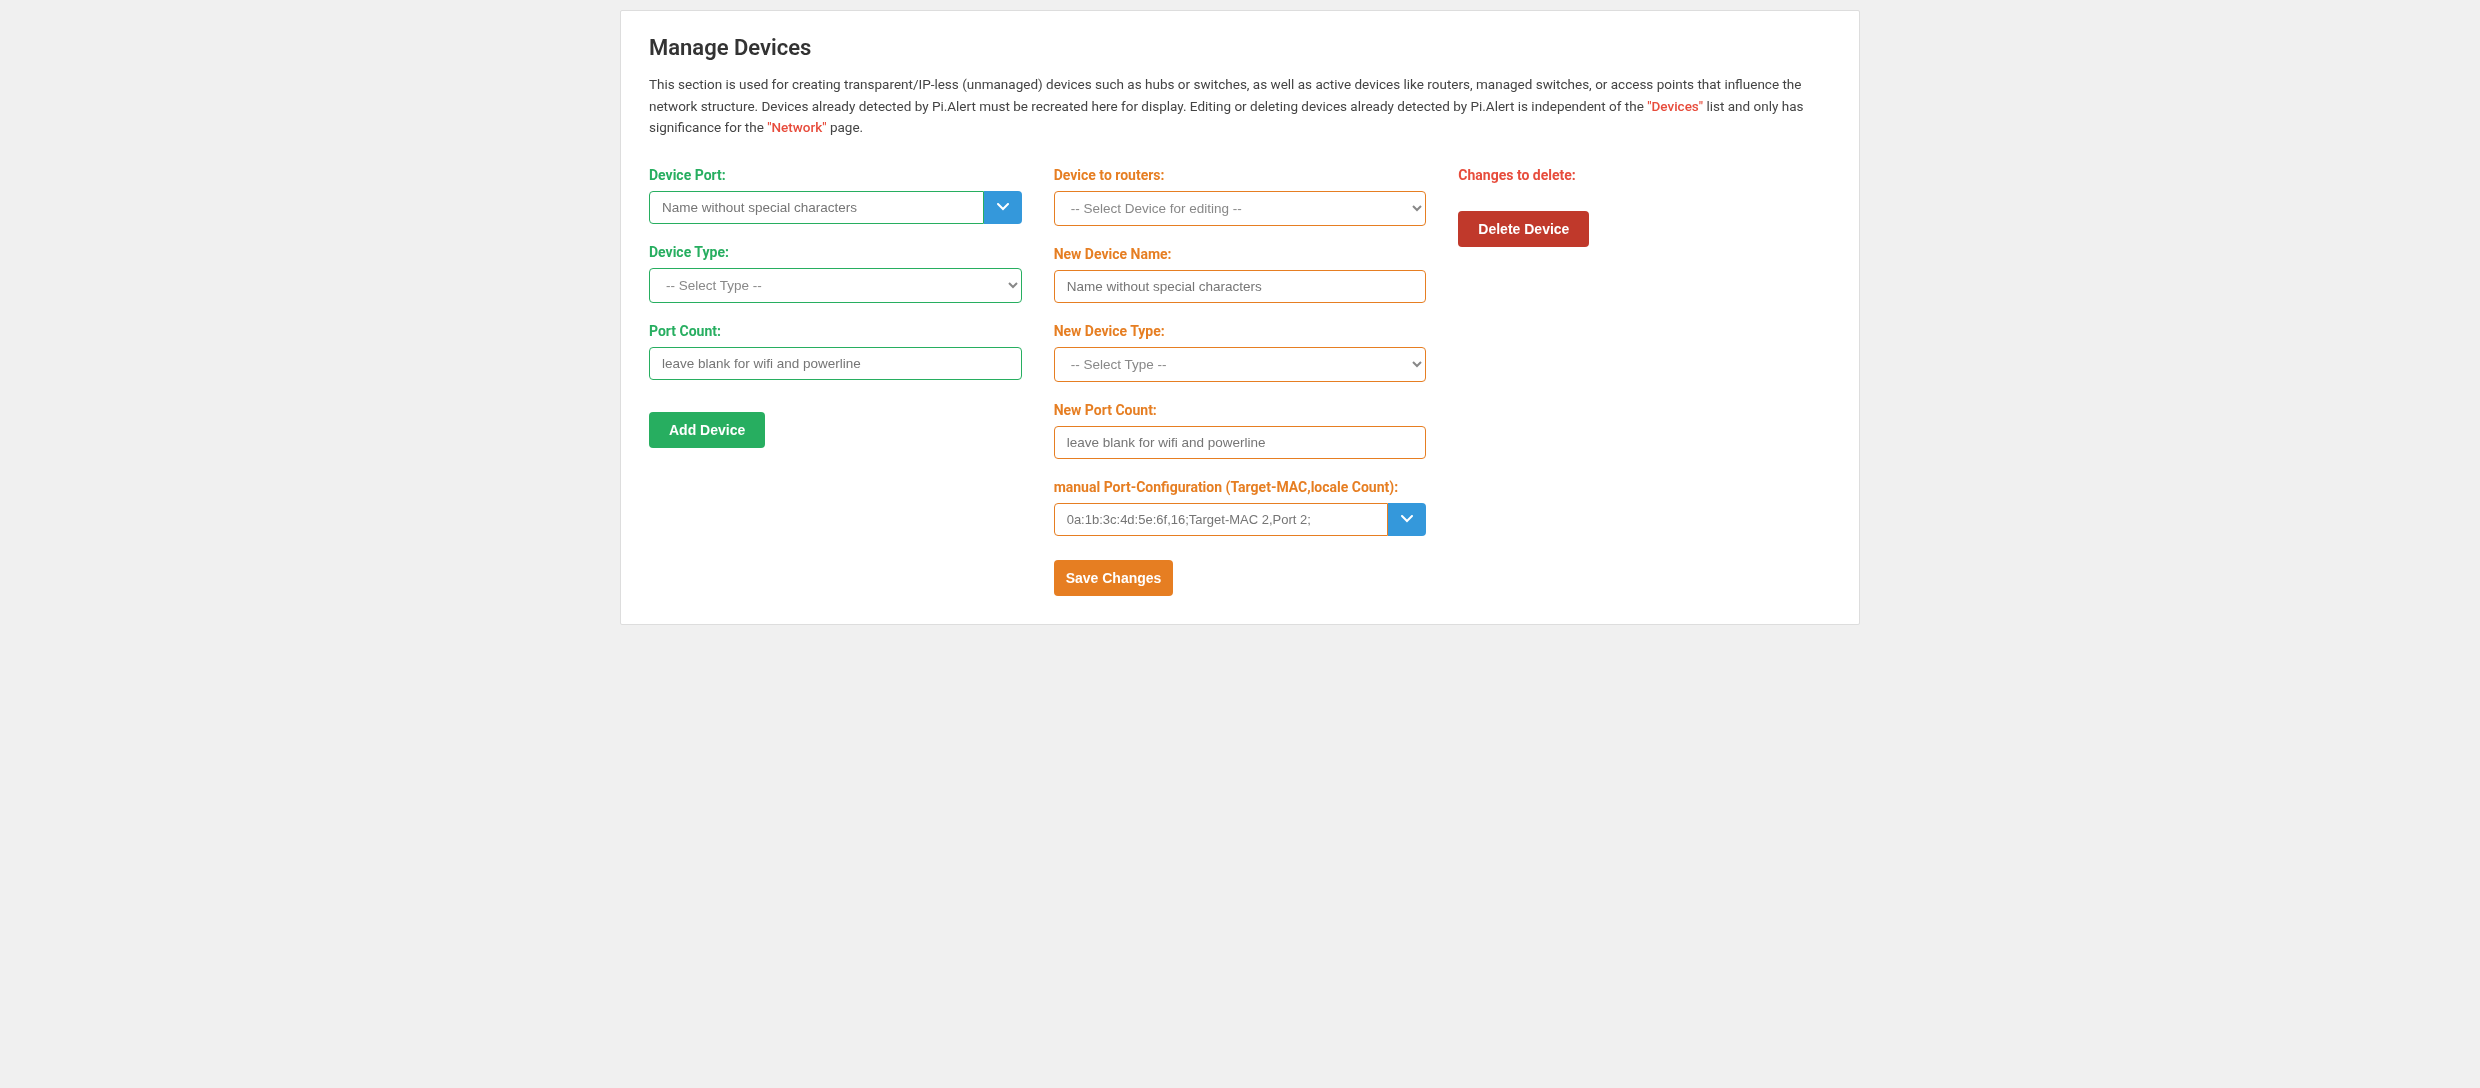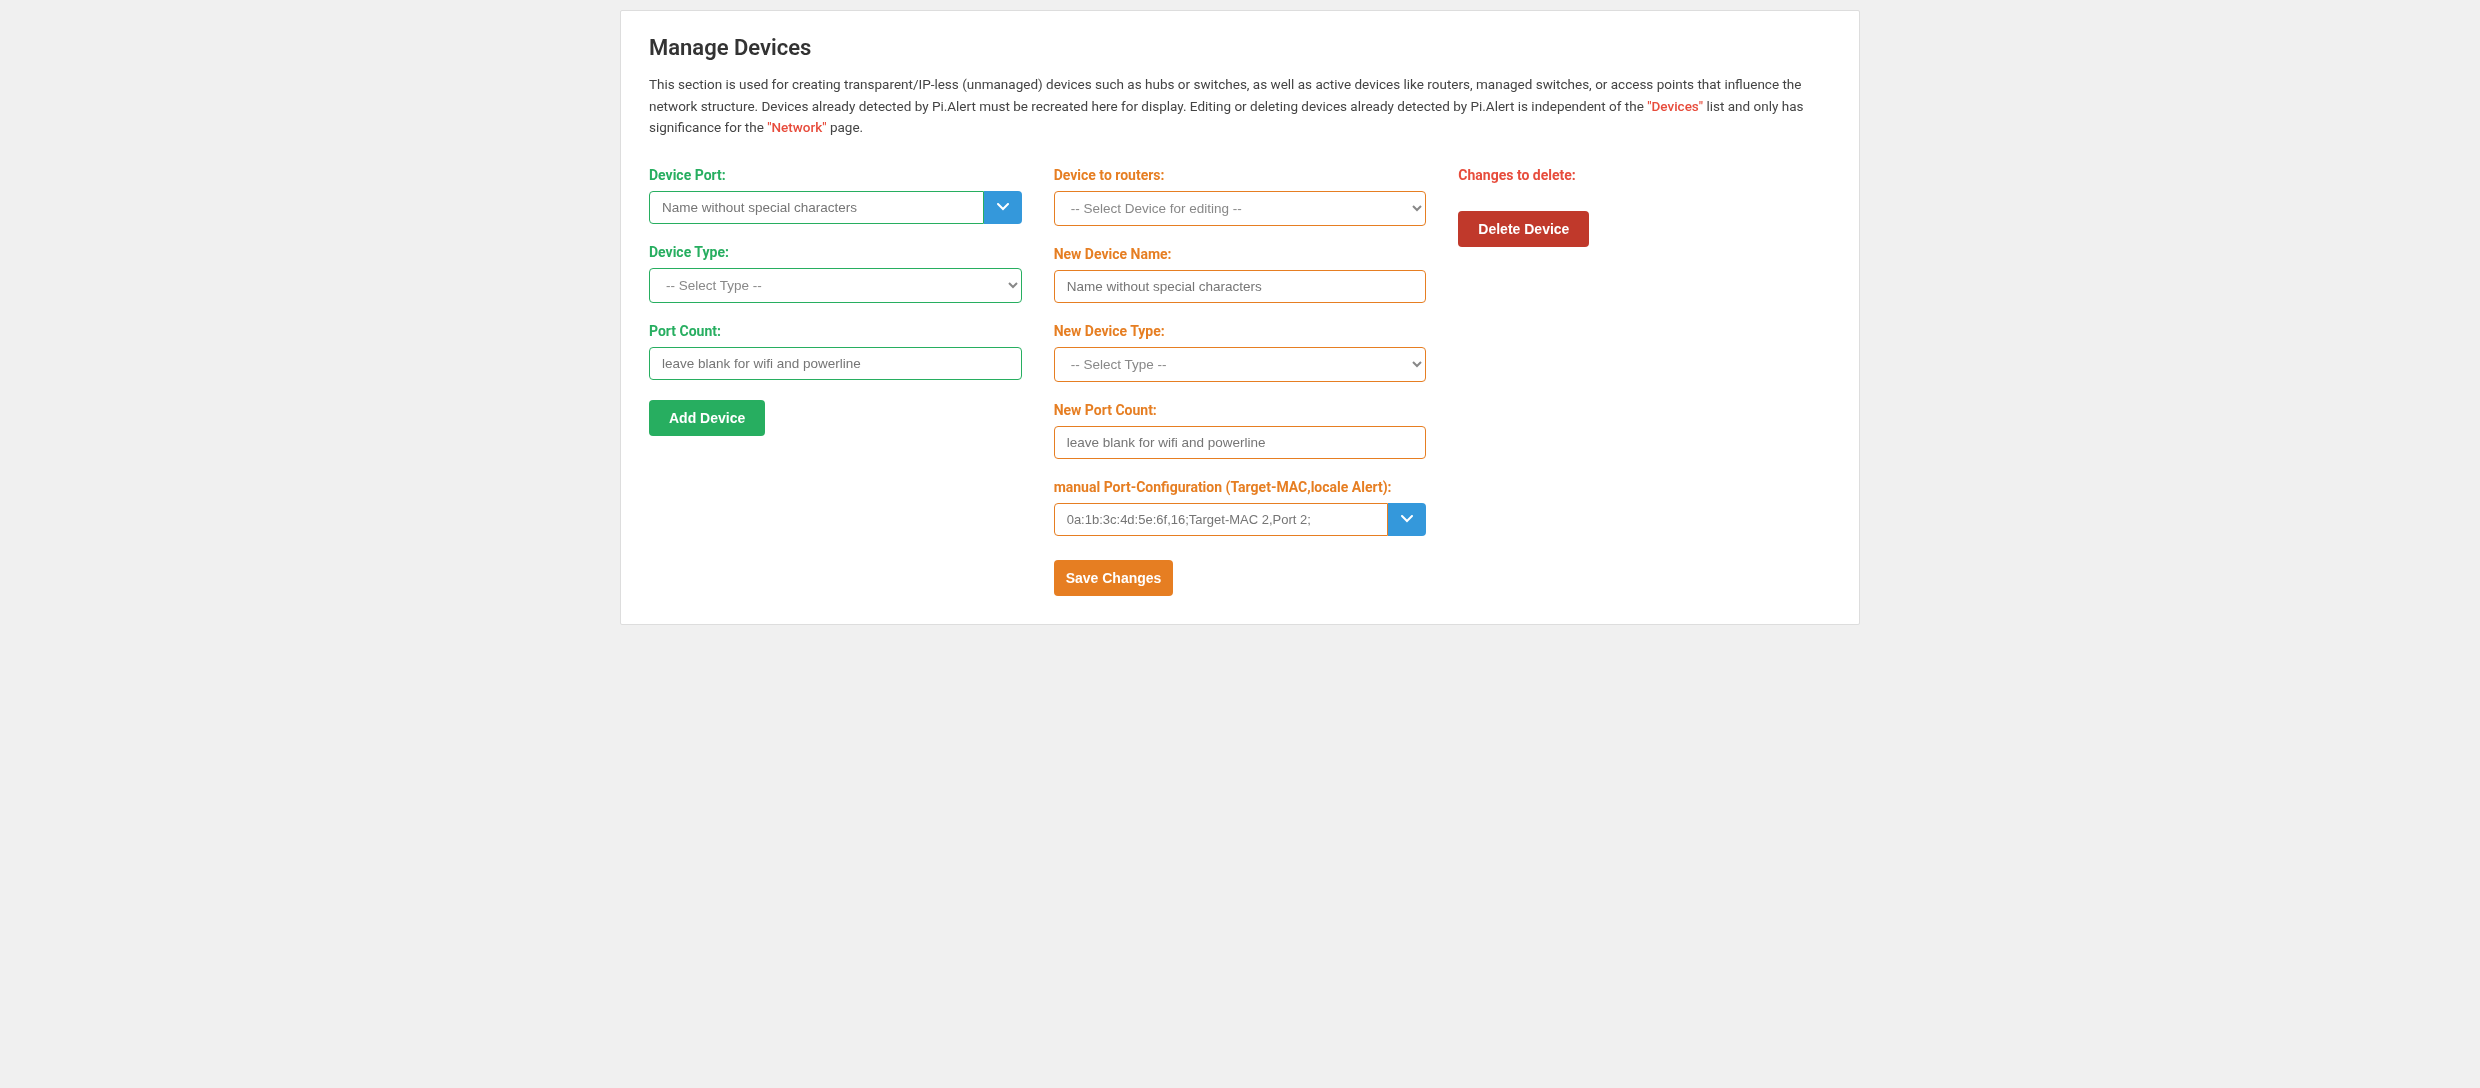--- a/index.html
+++ b/index.html
@@ -110,21 +110,21 @@
 
     .add-device-btn {
       background: #27ae60;
       color: #fff;
       border: none;
       border-radius: 4px;
       padding: 10px 20px;
       font-size: 14px;
       font-weight: 600;
       cursor: pointer;
-      margin-top: 0;
+      margin-top: 12px;
     }
 
     .delete-device-btn {
       background: #c0392b;
       color: #fff;
       border: none;
       border-radius: 4px;
       padding: 10px 20px;
       font-size: 14px;
       font-weight: 600;
@@ -229,21 +229,21 @@
           <option>Other</option>
         </select>
       </div>
 
       <div class="field-group">
         <label class="field-label label-orange">New Port Count:</label>
         <input type="text" class="input-field input-orange input-field-alone" placeholder="leave blank for wifi and powerline" style="">
       </div>
 
       <div class="field-group">
-        <label class="field-label label-orange">manual Port-Configuration (Target-MAC,locale Alert):</label>
+        <label class="field-label label-orange">manual Port-Configuration (Target-MAC,locale Count):</label>
         <div class="port-config-wrapper input-with-btn">
           <input type="text" class="port-config-input" placeholder="0a:1b:3c:4d:5e:6f,16;Target-MAC 2,Port 2;" style="">
           <button class="dropdown-btn">
             <svg width="12" height="8" viewBox="0 0 12 8">
               <path d="M1 1l5 5 5-5" stroke="white" stroke-width="2" fill="none" stroke-linecap="round"></path>
             </svg>
           </button>
         </div>
       </div>
 

